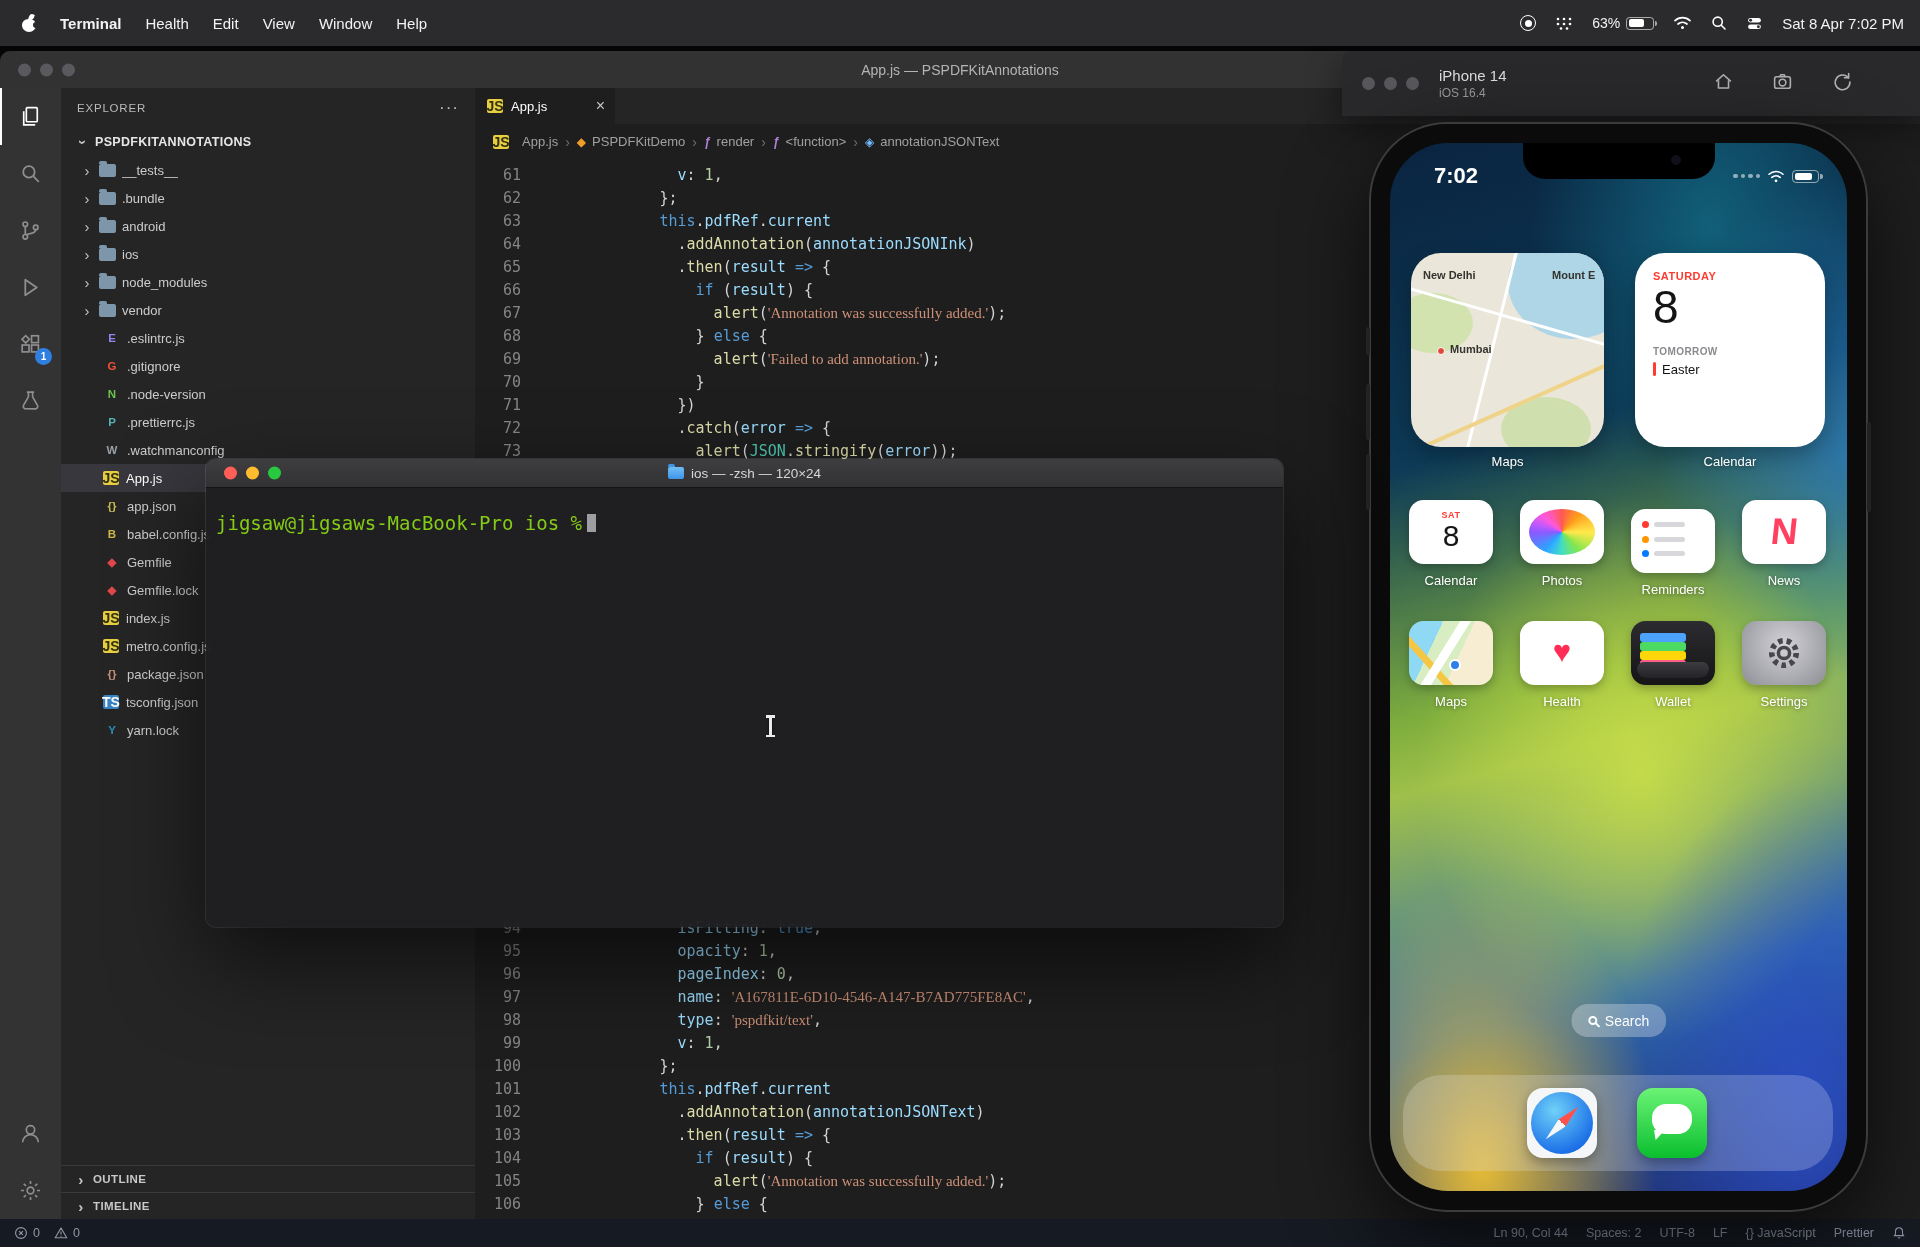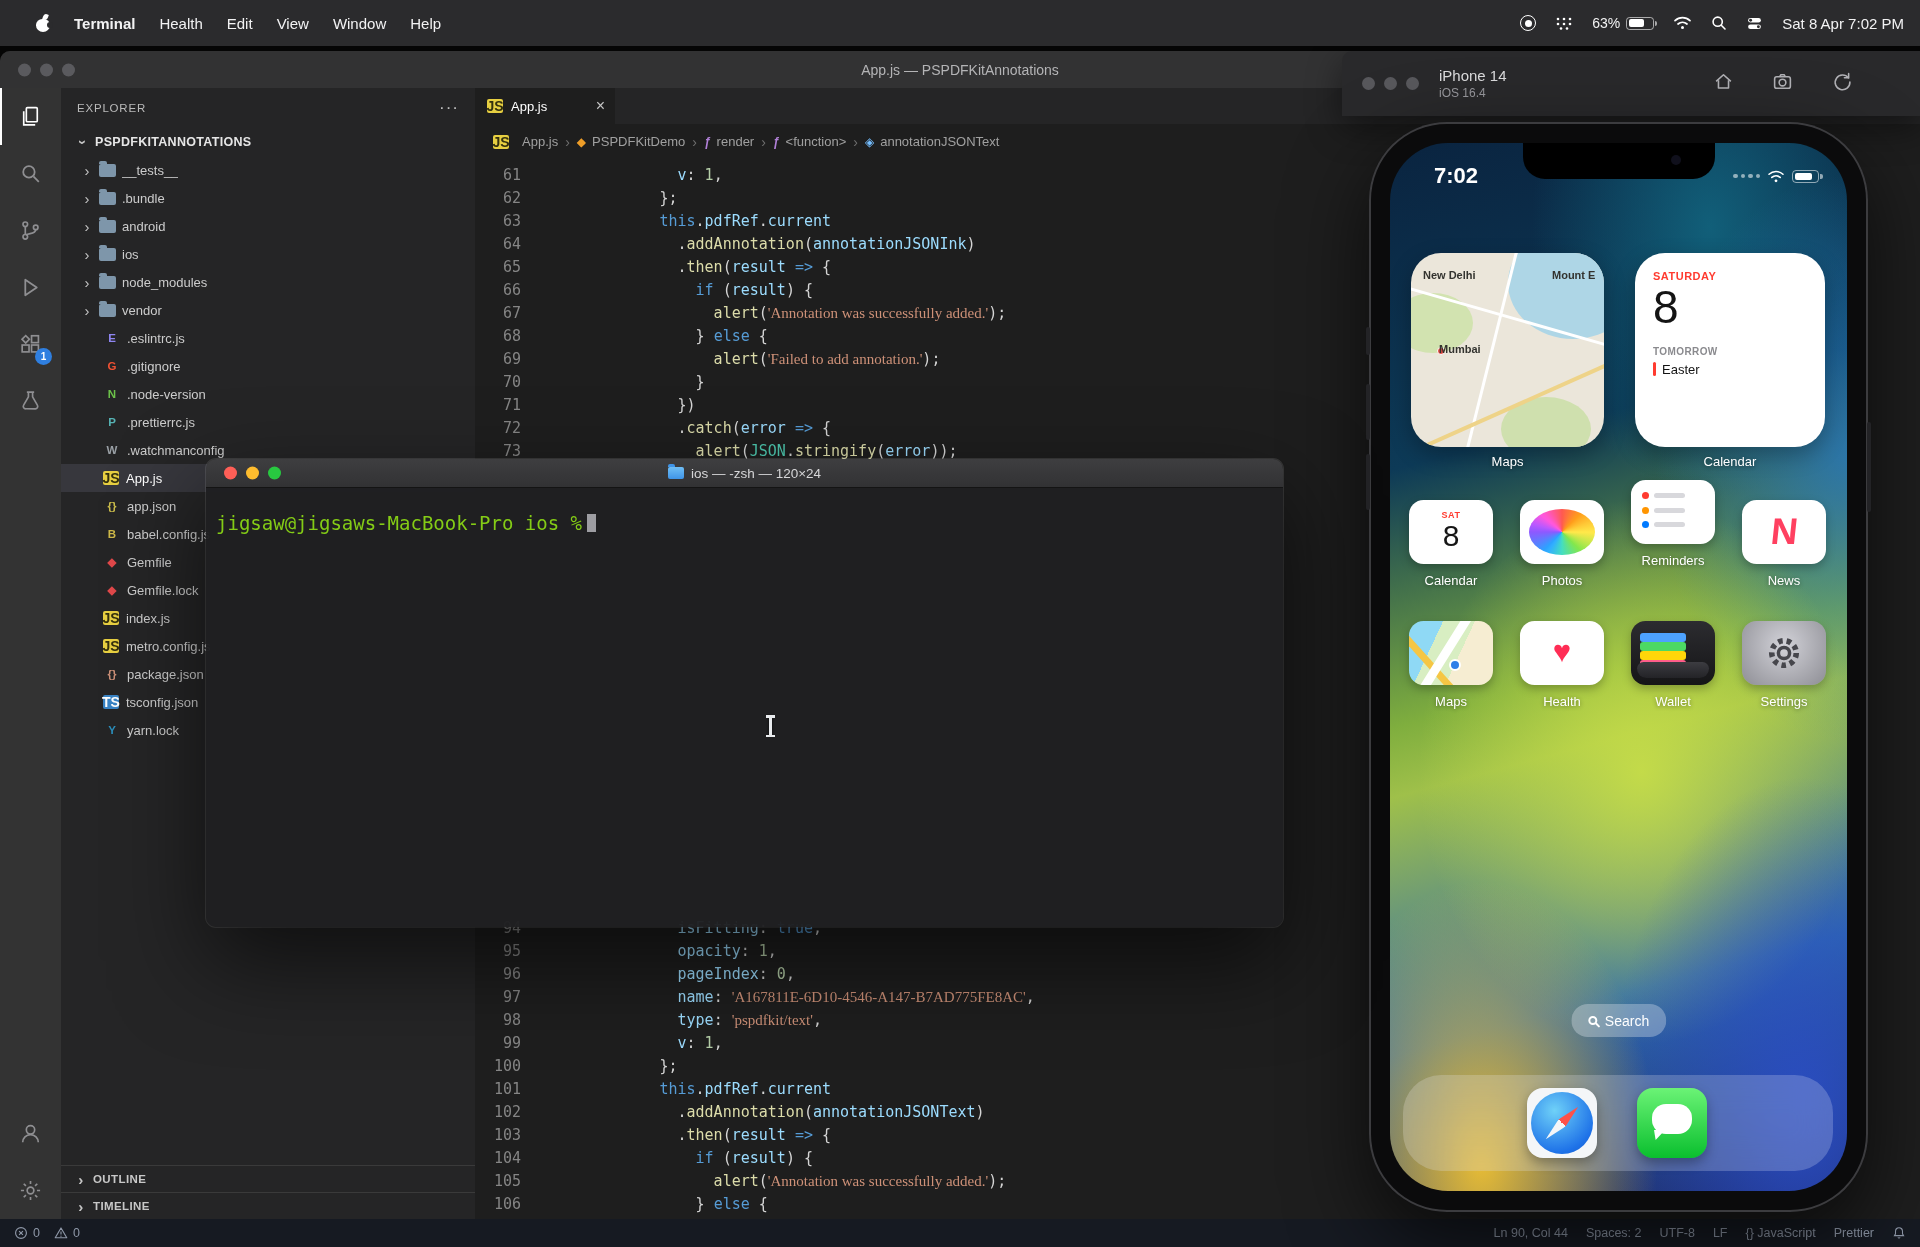--- a/index.html
+++ b/index.html
@@ -1,21 +1,21 @@
 <!DOCTYPE html>
 <html><head>
 <meta charset="utf-8">
 <style>
   :root{ --menubg:#2b2b2d; }
   *{box-sizing:border-box; margin:0; padding:0;}
   html,body{width:1920px;height:1247px;}
   body{position:relative;overflow:hidden;background:#050505;font-family:"Liberation Sans",sans-serif;-webkit-font-smoothing:antialiased;}
 
   
-  .menu-bar{position:absolute;left:0;top:0;width:1920px;height:46px;background:var(--menubg);display:flex;align-items:center;padding:0 16px 0 36px;color:#f2f2f3;z-index:50;}
+  .menu-bar{position:absolute;left:0;top:0;width:1920px;height:46px;background:var(--menubg);display:flex;align-items:center;padding:0 16px 0 22px;color:#f2f2f3;z-index:50;}
   .apple{width:14px;height:18px;position:relative;margin-right:12px;}
   .apple::before{content:'';position:absolute;top:0;left:7px;width:5px;height:6px;background:#fff;border-radius:60% 0 60% 0;transform:rotate(18deg);}
   .apple-body{position:absolute;top:5px;left:0;width:14px;height:13px;background:#fff;border-radius:45% 45% 50% 50%;}
   .apple-body::after{content:'';position:absolute;right:-3px;top:3px;width:6px;height:6px;border-radius:50%;background:var(--menubg);}
   .menu-left{display:flex;align-items:center;}
   .menu-item{padding:0 12px;font-size:15px;}
   .menu-item.app-name{font-weight:bold;}
   .menu-right{margin-left:auto;display:flex;align-items:center;gap:19px;}
   .mb-ic{display:flex;align-items:center;justify-content:center;}
   .rec-ring{width:16px;height:16px;border:1.5px solid #fff;border-radius:50%;position:relative;}
@@ -697,21 +697,21 @@
     <div class="widget maps-widget">
       <span class="mw-water"></span>
         <span class="mw-green1"></span>
         <span class="mw-green2"></span>
       <span class="mw-road1"></span>
         <span class="mw-road2"></span>
         <span class="mw-road3"></span>
       <span class="mw-label" style="left:12px;top:16px;">New Delhi</span>
       <span class="mw-label" style="left:141px;top:16px;">Mount E</span>
       <span class="mw-pin" style="left:26px;top:94px;"></span>
-      <span class="mw-label" style="left:28px;top:90px;">Mumbai</span>
+      <span class="mw-label" style="left:39px;top:90px;">Mumbai</span>
     </div>
 
     <div class="widget cal-widget">
       <div class="cw-day">SATURDAY</div>
       <div class="cw-num">8</div>
       <div class="cw-tmr">TOMORROW</div>
       <div class="cw-ev">
           <span class="ev-bar"></span>
           <span>Easter</span>
         </div>
@@ -725,21 +725,21 @@
         <div class="cal-num">8</div>
       </div>
       <div class="app-label">Calendar</div>
     </div>
     <div class="app" style="left:127px;top:357px;">
       <div class="icon app-photos-icon">
           <span class="ph-flower"></span>
         </div>
       <div class="app-label">Photos</div>
     </div>
-    <div class="app" style="left:238px;top:337px;">
+    <div class="app" style="left:238px;top:366px;">
       <div class="icon app-reminders-icon">
         <div class="rem-row">
             <span class="rem-dot" style="background:#ff3b30;"></span>
             <span class="rem-line"></span>
           </div>
         <div class="rem-row">
             <span class="rem-dot" style="background:#ff9500;"></span>
             <span class="rem-line"></span>
           </div>
         <div class="rem-row">

